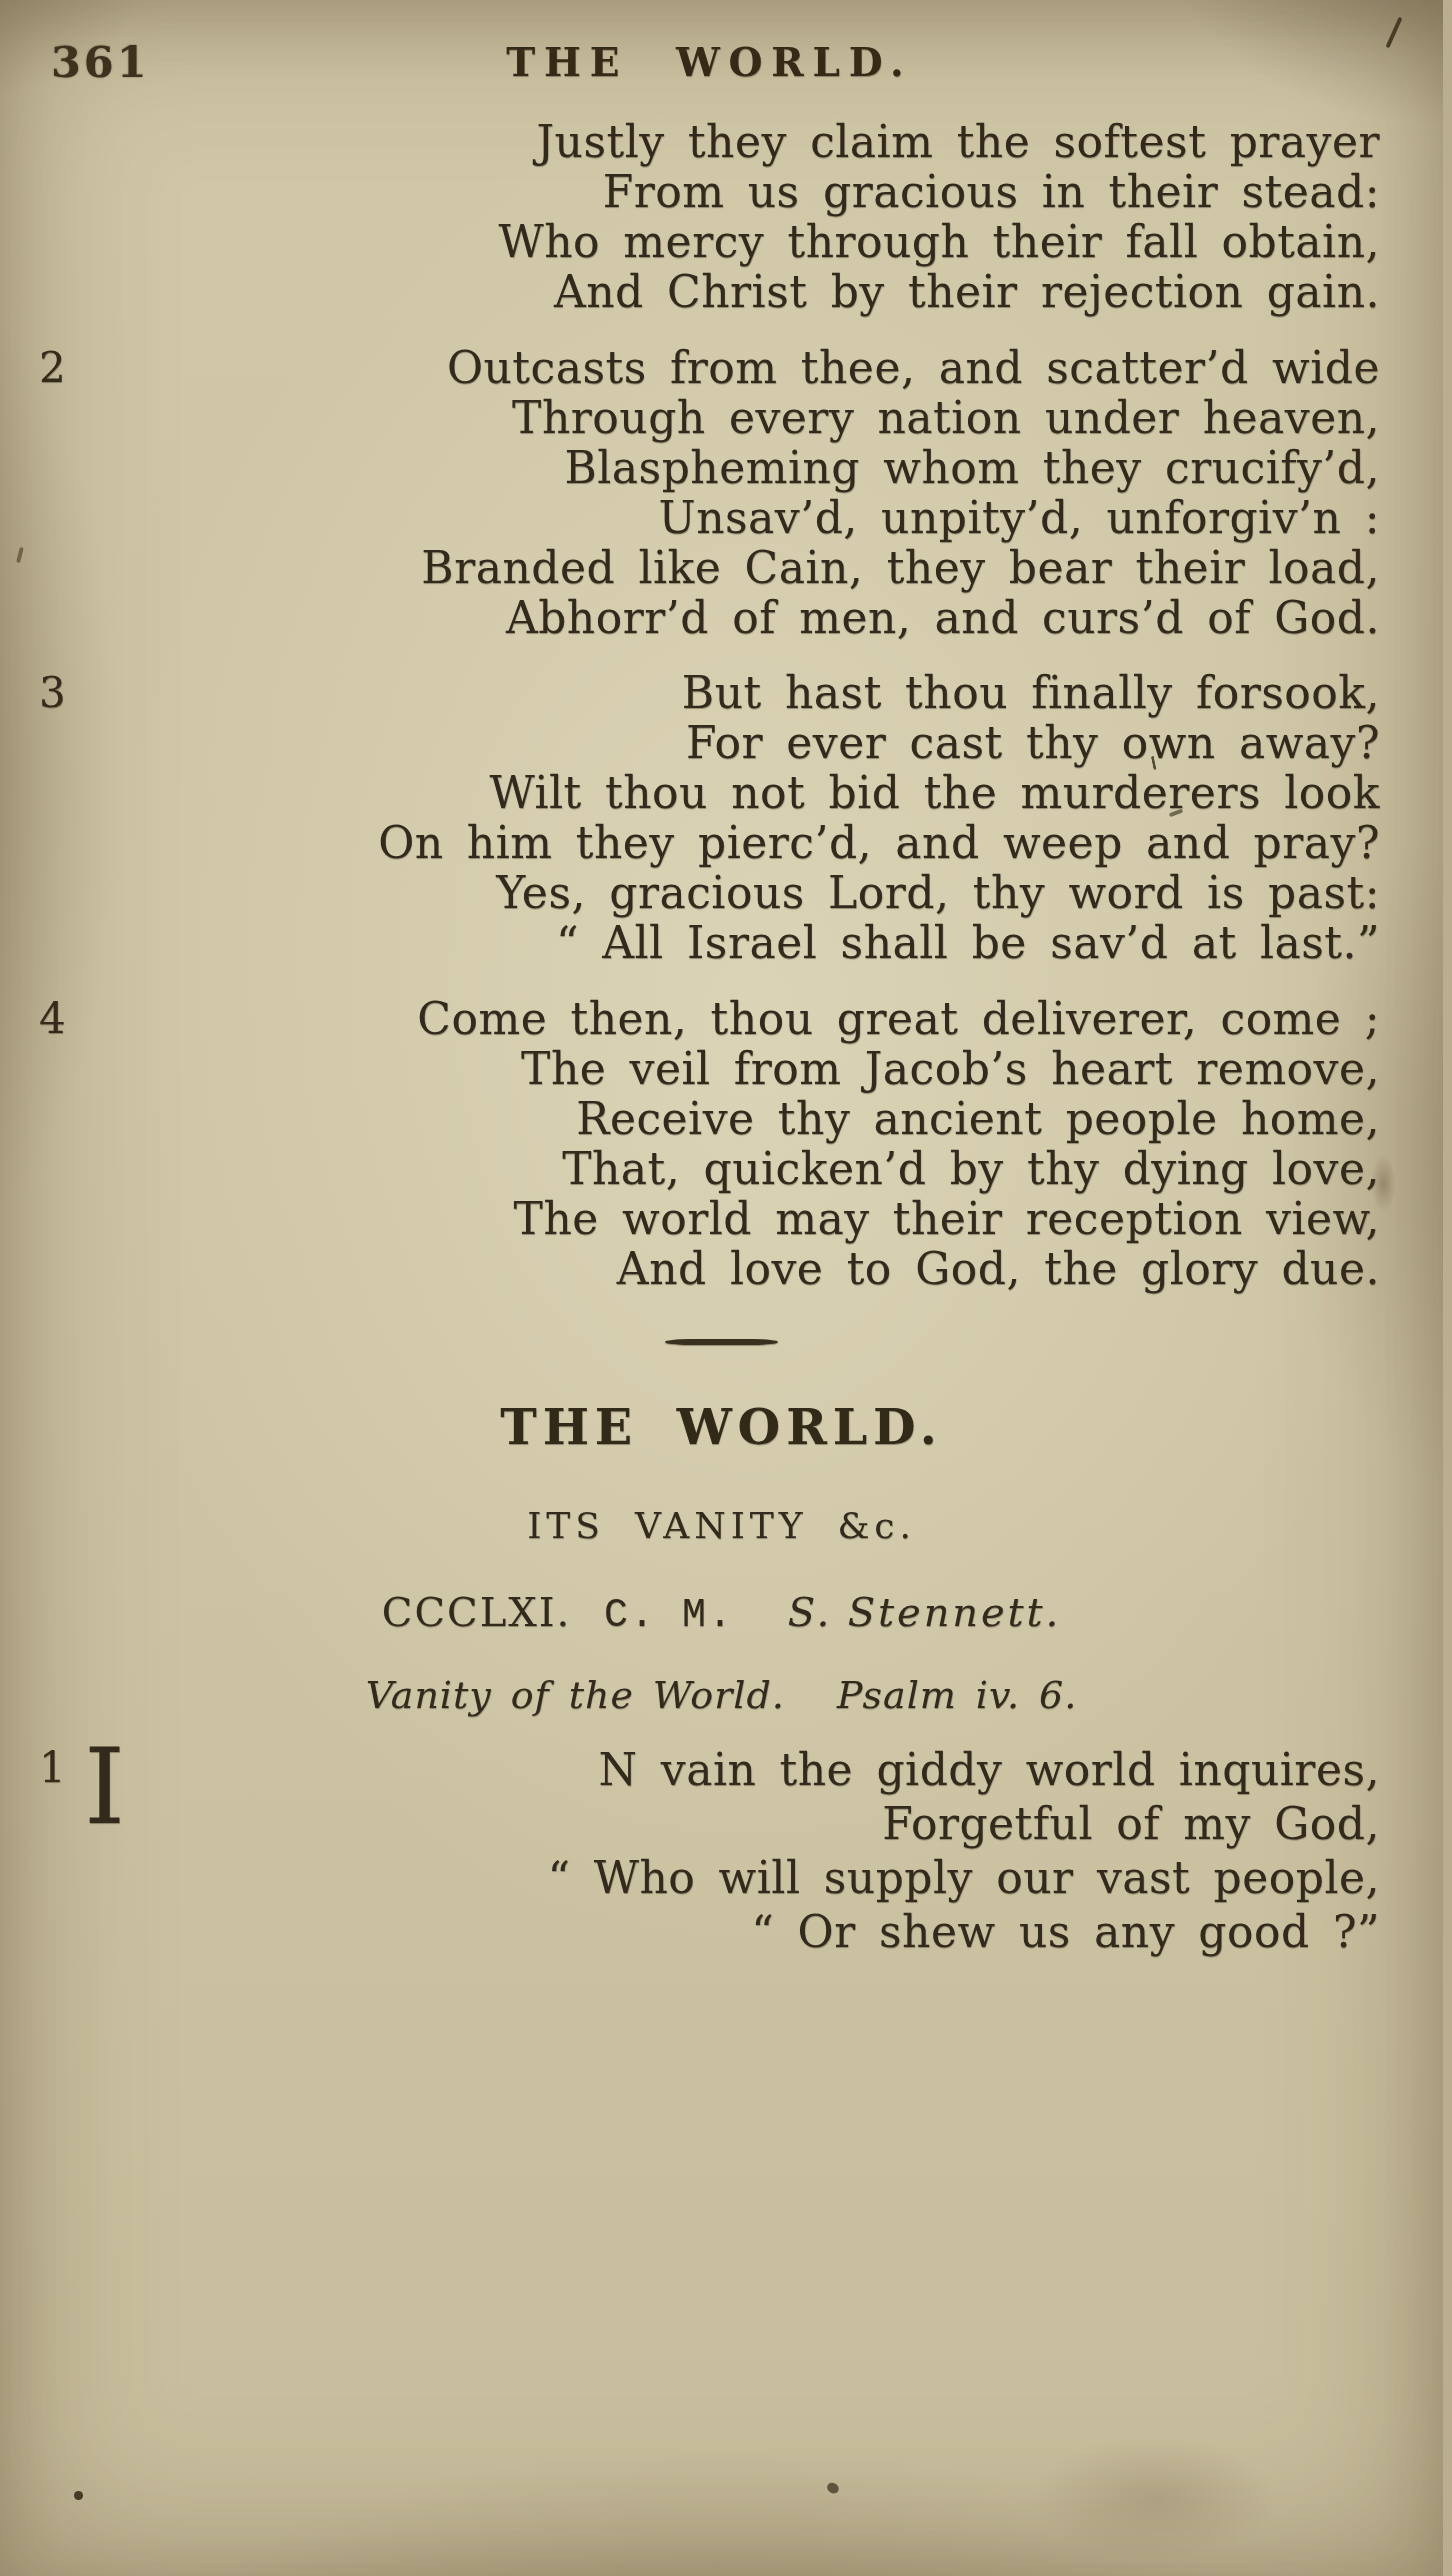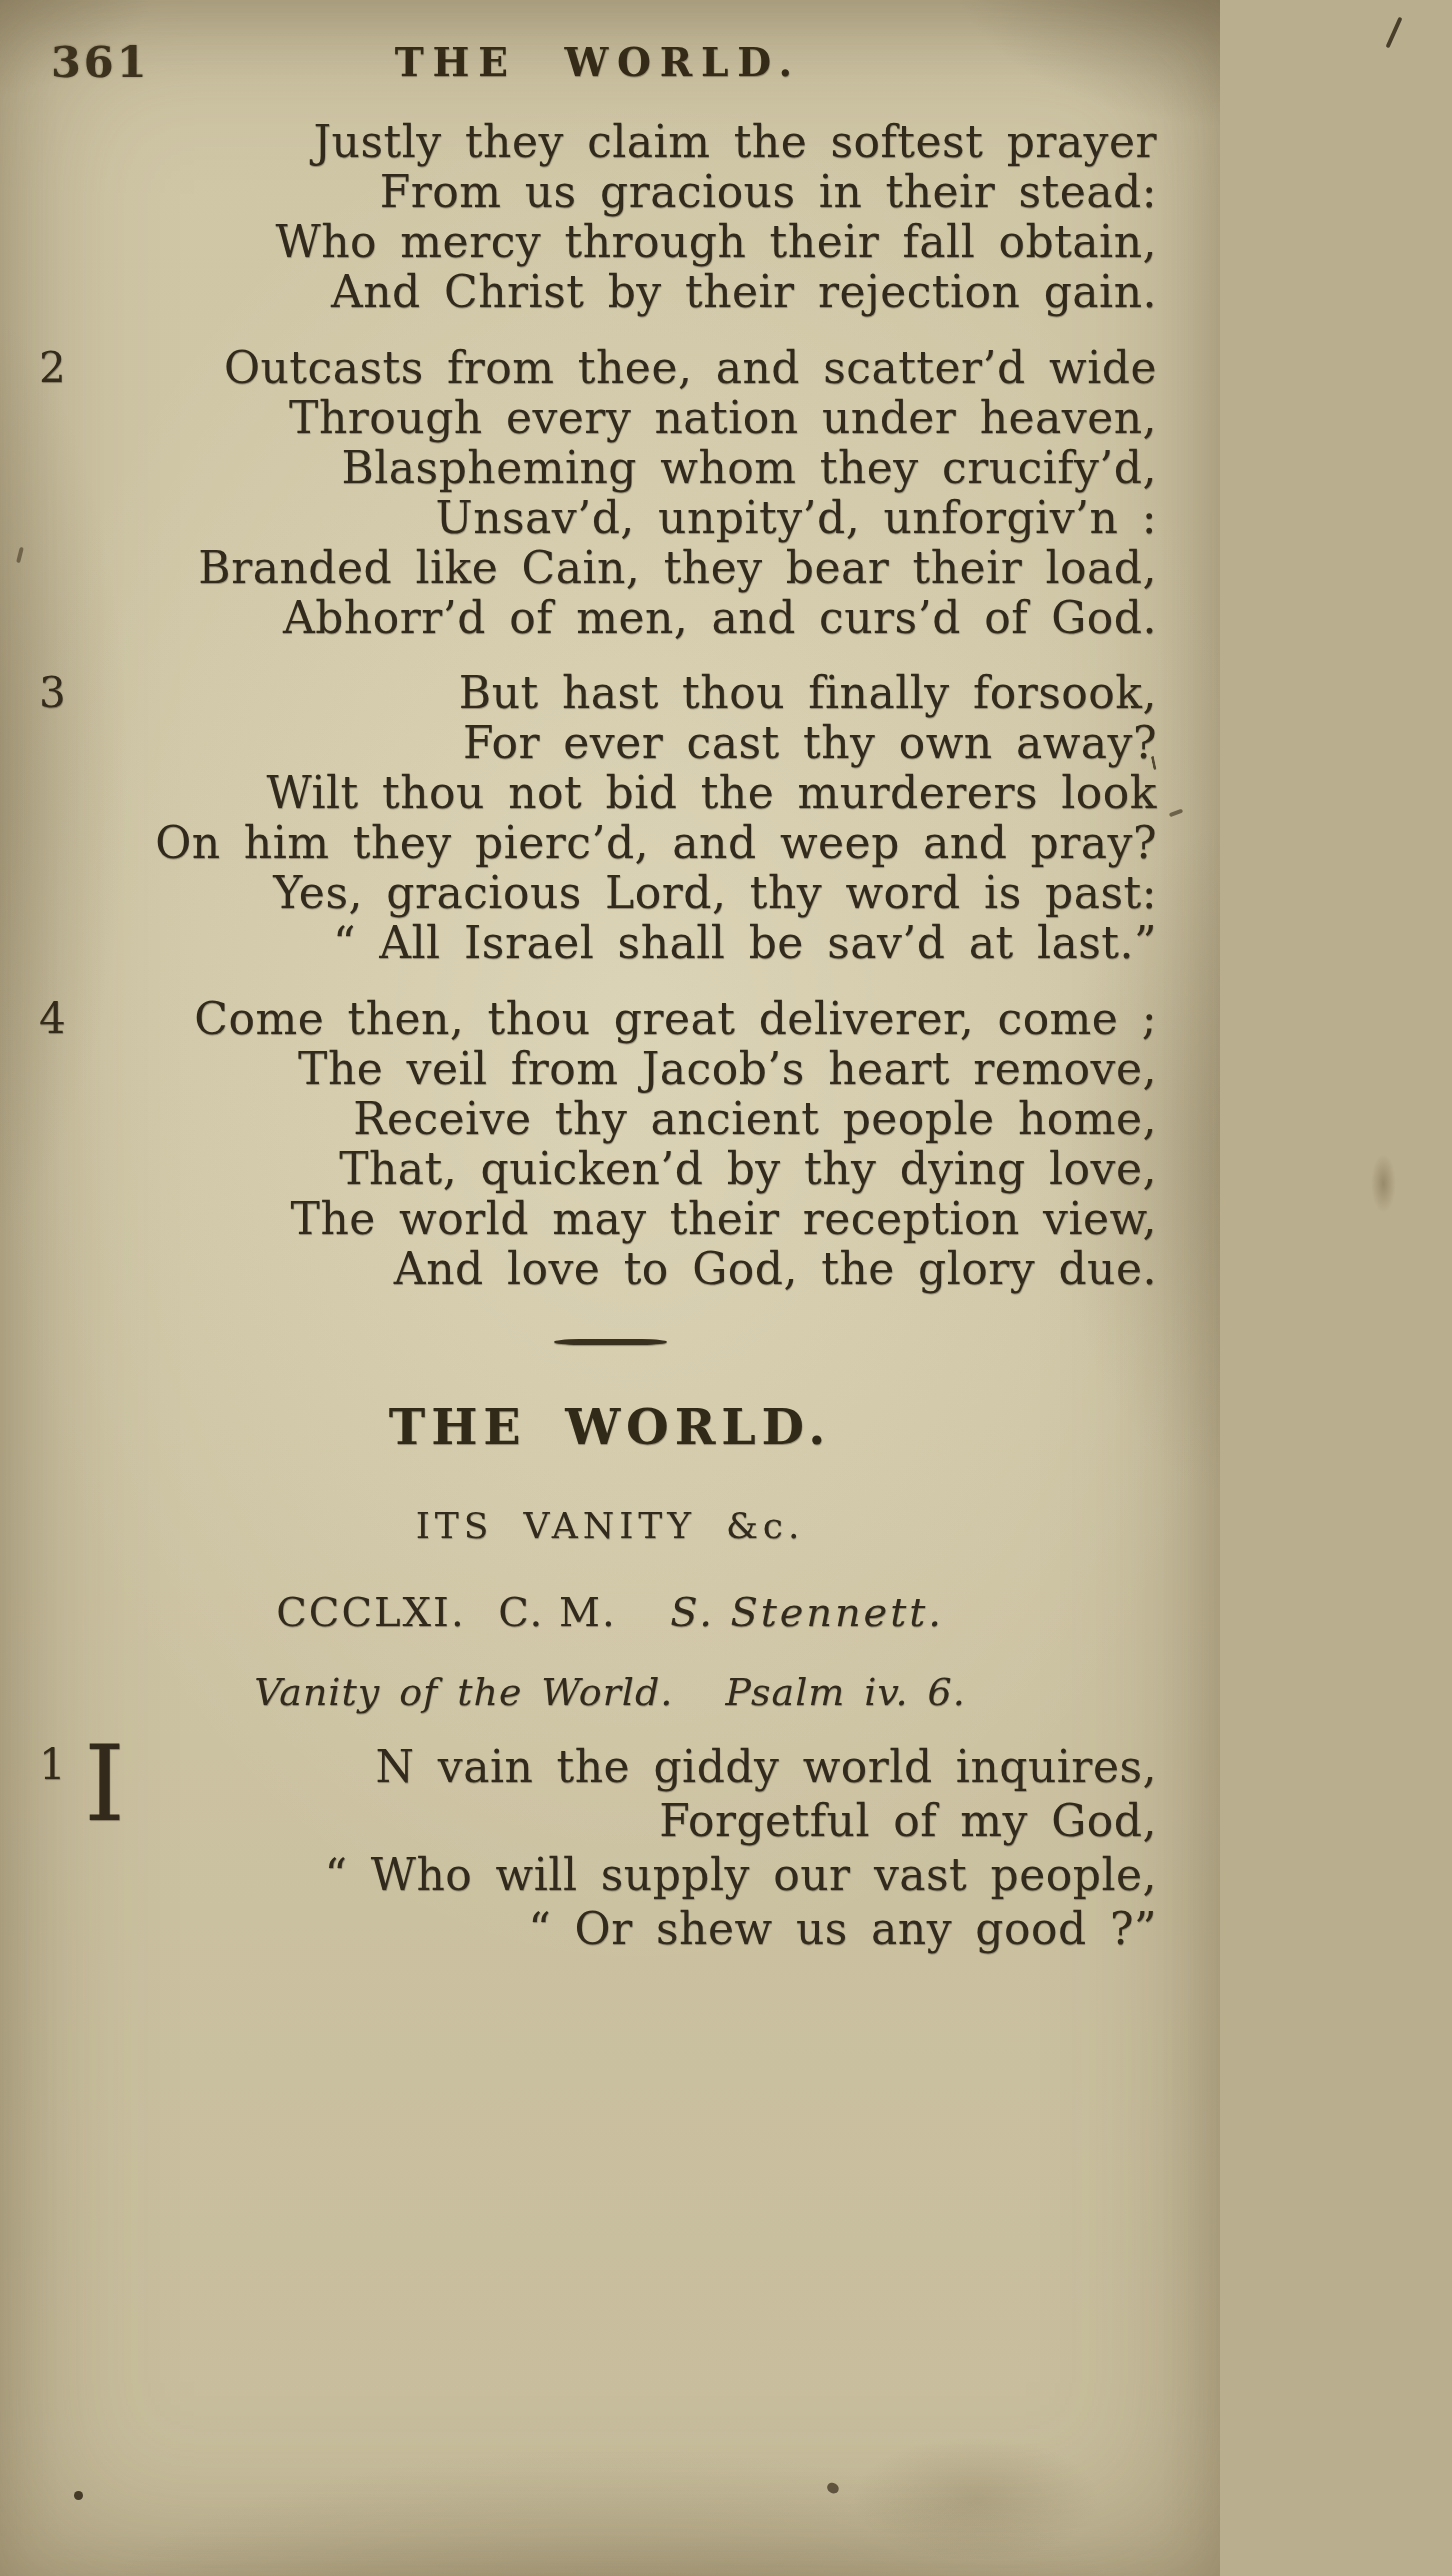--- a/index.html
+++ b/index.html
@@ -4,21 +4,21 @@
 <style>
   html,body{margin:0;padding:0;}
   body{
     width:1453px;height:2576px;
     font-family:"DejaVu Serif","Liberation Serif",serif;
     background:#b9ae8d;
     overflow:hidden;
   }
   .page{
     position:relative;
-    width:1220px;height:2576px;
+    width:1443px;height:2576px;
     color:#322a1c;
     background:
       radial-gradient(ellipse 411px 254px at 101% -2%, rgba(62,48,26,.38), transparent 70%),
       radial-gradient(ellipse 293px 215px at -3% -2%, rgba(70,56,32,.30), transparent 70%),
       radial-gradient(ellipse 254px 684px at -4% 30%, rgba(96,80,52,.22), transparent 70%),
       radial-gradient(ellipse 293px 489px at 103% 45%, rgba(96,80,52,.18), transparent 70%),
       radial-gradient(ellipse 782px 293px at 50% 103%, rgba(100,84,54,.22), transparent 70%),
       radial-gradient(ellipse 880px 1271px at 52% 40%, rgba(255,250,226,.28), transparent 75%),
       radial-gradient(ellipse 176px 88px at 80% 97%, rgba(90,72,44,.18), transparent 70%),
       linear-gradient(180deg,#d0c7a7 0%,#cdc4a4 55%,#c7bd9c 100%);
@@ -72,21 +72,21 @@
     margin:53px 0 0;text-align:center;font-weight:bold;
     font-size:49px;letter-spacing:5.9px;word-spacing:15.6px;color:#322a18;
   }
   .section-subtitle{
     margin:49px 0 0;text-align:center;font-weight:normal;
     font-size:36px;letter-spacing:4.9px;word-spacing:13.7px;
   }
   .hymn-heading{
     margin-top:43px;text-align:center;font-size:40px;letter-spacing:2px;
   }
-  .hymn-meter{margin-left:18px;}
+  .hymn-meter{margin-left:18px;font-family:Liberation Mono, monospace;}
   .hymn-author{margin-left:39px;font-style:italic;letter-spacing:2.9px;}
   .hymn-subtitle{
     margin-top:35px;text-align:center;font-style:italic;
     font-size:38px;letter-spacing:1px;word-spacing:5.9px;
   }
   .hymn-scripture{margin-left:33px;}
   .hymn-new .line{line-height:54px;}
 
   
   .mark{position:absolute;pointer-events:none;background:transparent;}

